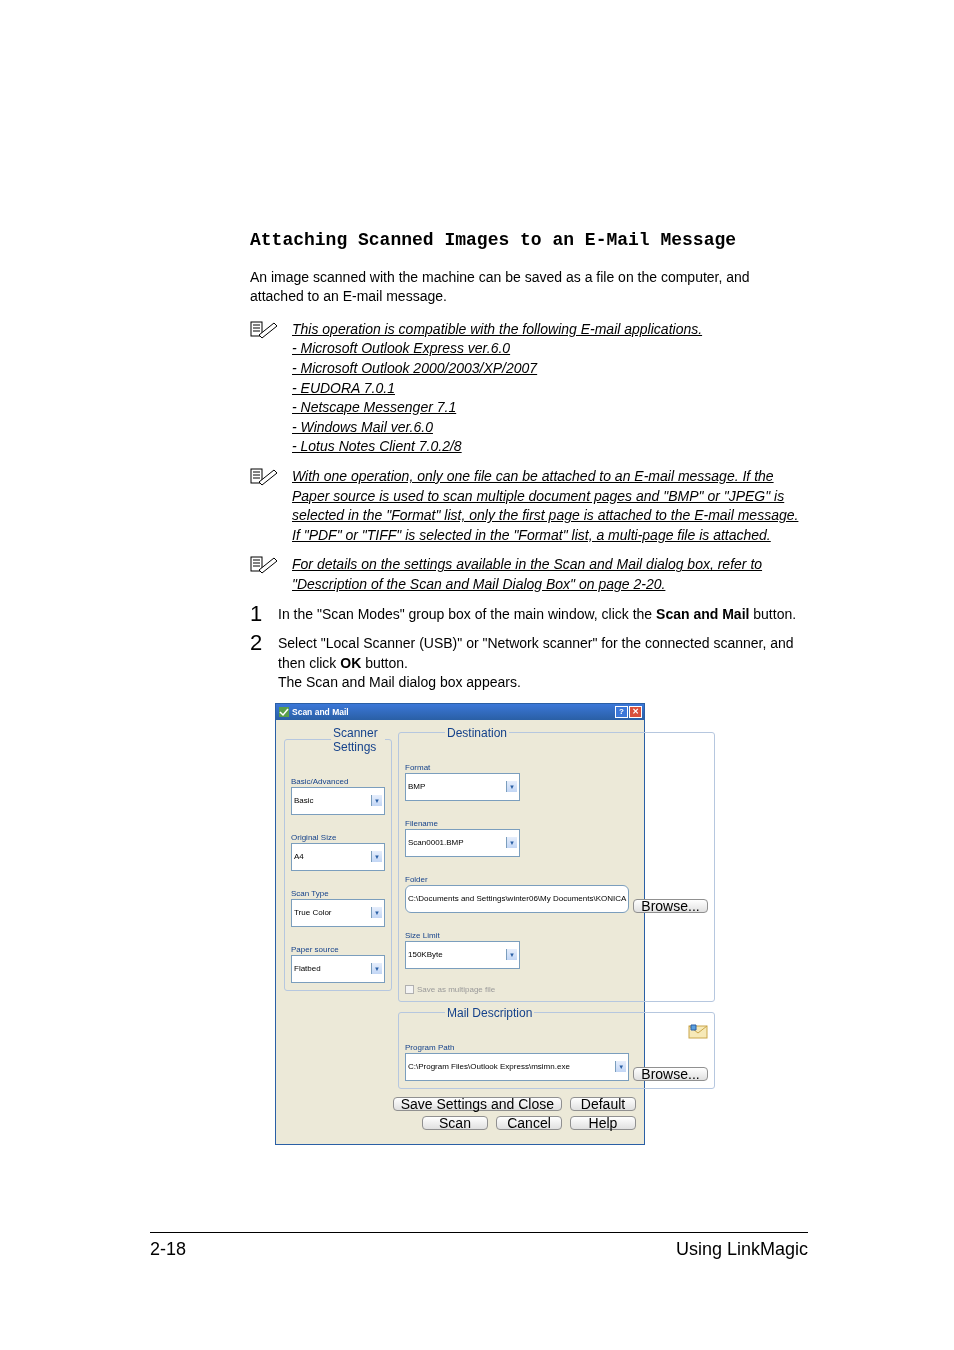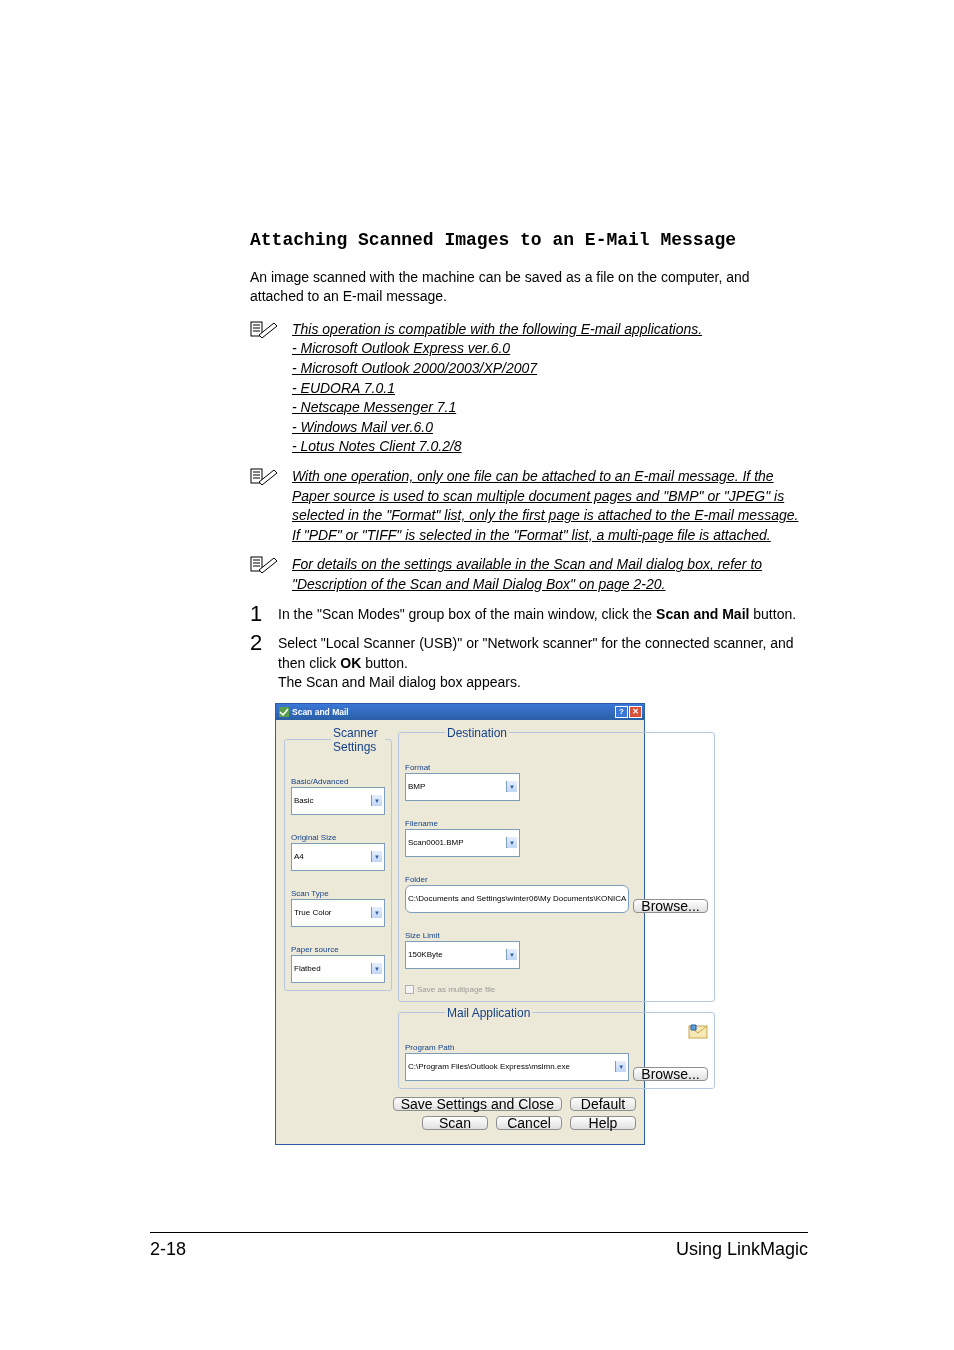--- a/index.html
+++ b/index.html
@@ -308,21 +308,21 @@
                 <span>150KByte</span>
                 <span class="caret">▼</span>
               </div>
             </div>
           <div class="chk-row">
               <span class="chk"></span>
               <span>Save as multipage file</span>
             </div>
         </fieldset>
         <fieldset style="position:relative">
-          <legend>Mail Application</legend>
+          <legend>Mail Description</legend>
           <svg class="mail-icon" viewBox="0 0 20 16" style="position:absolute; top:3px; right:6px;">
             <rect x="1" y="3" width="18" height="12" fill="#f6e9b8" stroke="#caa64a"></rect>
             <path d="M1 3 L10 10 L19 3" fill="none" stroke="#caa64a"></path>
             <polygon points="3,2 8,2 8,7 3,7" fill="#5aa0e0" stroke="#2a5fa5"></polygon>
           </svg>
           <span class="link-label">Program Path</span>
           <div class="row">
             <div class="select" style="flex:1">
                 <span style="white-space:nowrap; overflow:hidden;">C:\Program Files\Outlook Express\msimn.exe</span>
                 <span class="caret">▼</span>

